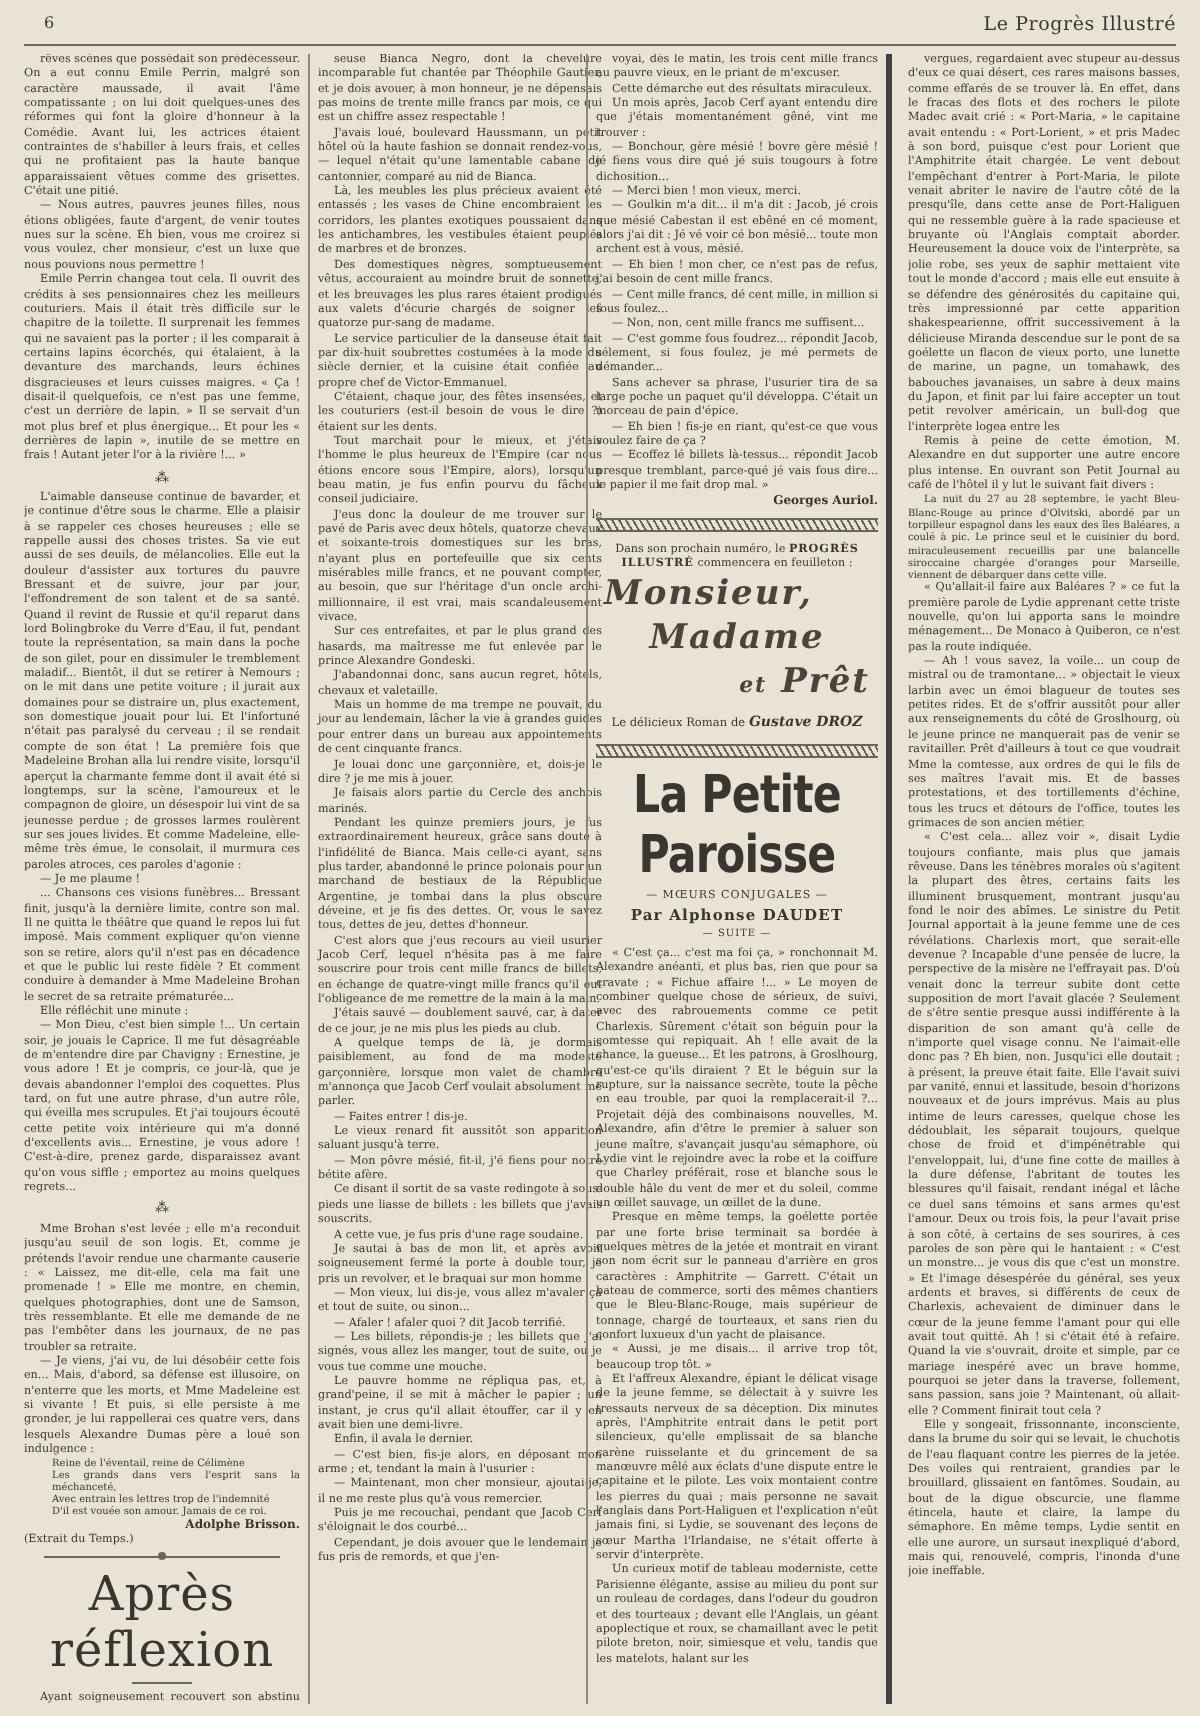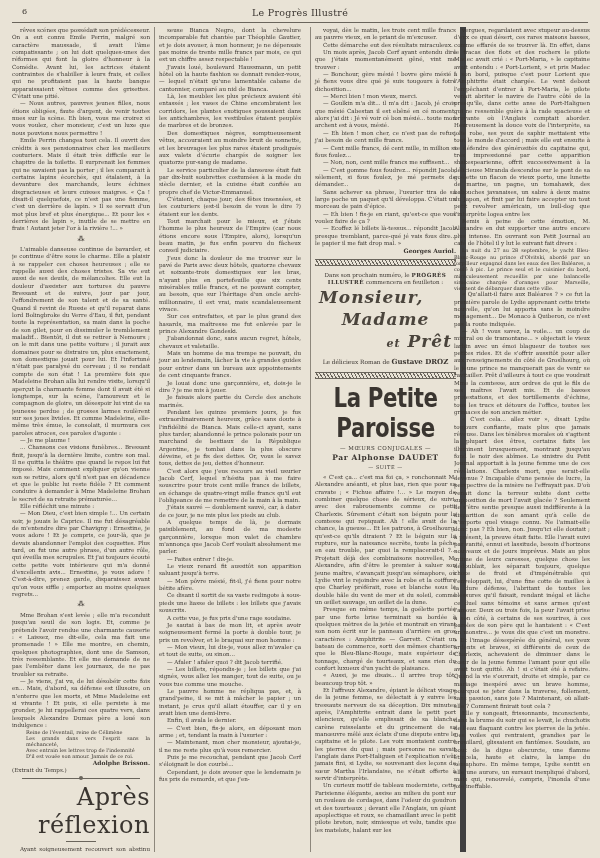--- a/index.html
+++ b/index.html
@@ -8,51 +8,51 @@
     background:#e9e3d6;
     font-family:"DejaVu Serif", serif;
     color:#3a3530;
   }
   .page { position:relative; width:600px; height:858px; }
   .header {
     position:absolute; left:12px; right:12px; top:4px; height:18px;
     border-bottom:1.5px solid #6a655c;
   }
   .page-num { position:absolute; left:10px; top:3px; font-size:8px; }
-  .masthead { position:absolute; left:0; right:0; top:3px; text-align:center; font-size:9.5px; letter-spacing:0.3px; }
+  .masthead { position:absolute; left:0; right:0; top:3px; text-align:right; font-size:9.5px; letter-spacing:0.3px; }
   .col {
     position:absolute; top:27px; bottom:6px;
     font-size:5.6px; line-height:7.35px; text-align:justify;
     overflow:hidden;
   }
   .col p { margin:0; text-indent:8px; }
   .c1 { left:12px; width:138px; }
   .c2 { left:154px; width:142px; border-left:1px solid #8d877c; padding-left:4px; }
-  .c3 { left:310px; width:141px; border-left:1px solid #8d877c; border-right:6px solid #404040; padding:0 4px; }
+  .c3 { left:293px; width:141px; border-left:1px solid #8d877c; border-right:3px solid #404040; padding:0 4px; }
   .c4 { left:454px; width:136px; }
   .sig { text-align:right; font-weight:bold; font-size:6px; margin:2px 0; text-indent:0 !important; }
   .asterism { text-align:center; font-size:7px; margin:3px 0; }
   .verse { font-size:5px; line-height:6px; padding-left:14px; text-indent:0 !important; }
   .rule { height:1px; background:#6a655c; margin:4px 10px; position:relative; }
   .rule .dot { position:absolute; left:50%; top:-2px; width:4px; height:4px; background:#6a655c; border-radius:50%; margin-left:-2px; }
-  .title-big { font-size:24px; line-height:28px; text-align:right; letter-spacing:0.5px; margin:4px 0 0 0; font-family:"DejaVu Serif", serif; }
+  .title-big { font-size:24px; line-height:28px; text-align:center; letter-spacing:0.5px; margin:4px 0 0 0; font-family:"DejaVu Serif", serif; }
   .short-rule { width:30px; height:1px; background:#6a655c; margin:2px auto 4px; }
   .hatch { height:5px; margin:4px 0;
     background: repeating-linear-gradient(60deg, #6a655c 0 1px, transparent 1px 3px);
     border-top:1px solid #6a655c; border-bottom:1px solid #6a655c; }
   .ad { text-align:center; padding:2px 0; }
   .ad .lead { font-size:5.6px; line-height:7px; }
   .ad .lead b { letter-spacing:0.5px; }
   .fancy { font-family:"DejaVu Serif", serif; font-style:italic; font-weight:bold; font-size:17px; line-height:22px; letter-spacing:1px; color:#4a443c; }
   .fancy.l1 { text-align:left; padding-left:4px; }
   .fancy.l2 { text-align:center;font-style:italic; }
   .fancy.l3 { text-align:right; padding-right:4px; }
   .fancy .et { font-size:11px;text-align:center; }
   .ad .author { font-size:5.8px; margin-top:3px; }
-  .ad .author b { font-size:7px; }
+  .ad .author b { font-size:7px;font-style:italic; }
   .lp-title { font-family:"DejaVu Sans", sans-serif; font-weight:bold; font-size:26px; line-height:30px; letter-spacing:-0.5px; text-align:center; transform:scaleX(0.82); transform-origin:center; margin:2px -14px 0; color:#3a3530; }
   .lp-sub { text-align:center; font-size:5.5px; margin:2px 0; letter-spacing:0.5px; }
   .lp-by { text-align:center; font-size:7.5px; font-weight:bold; letter-spacing:0.6px; margin:2px 0; }
   .lp-suite { text-align:center; font-size:5px; margin:1px 0 3px; letter-spacing:0.5px; }
   .news { font-size:5px; line-height:6.3px; margin:4px 2px; text-indent:6px; }
   .extrait { font-size:5.6px; margin-top:1px; text-indent:0 !important; }
 </style>
 </head>
 <body>
 

